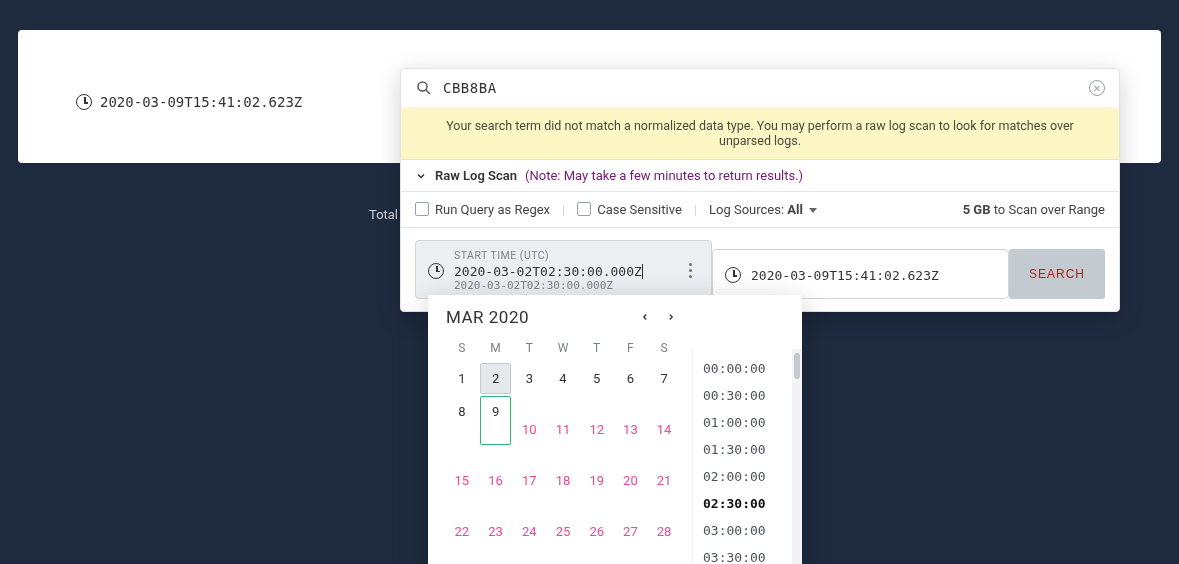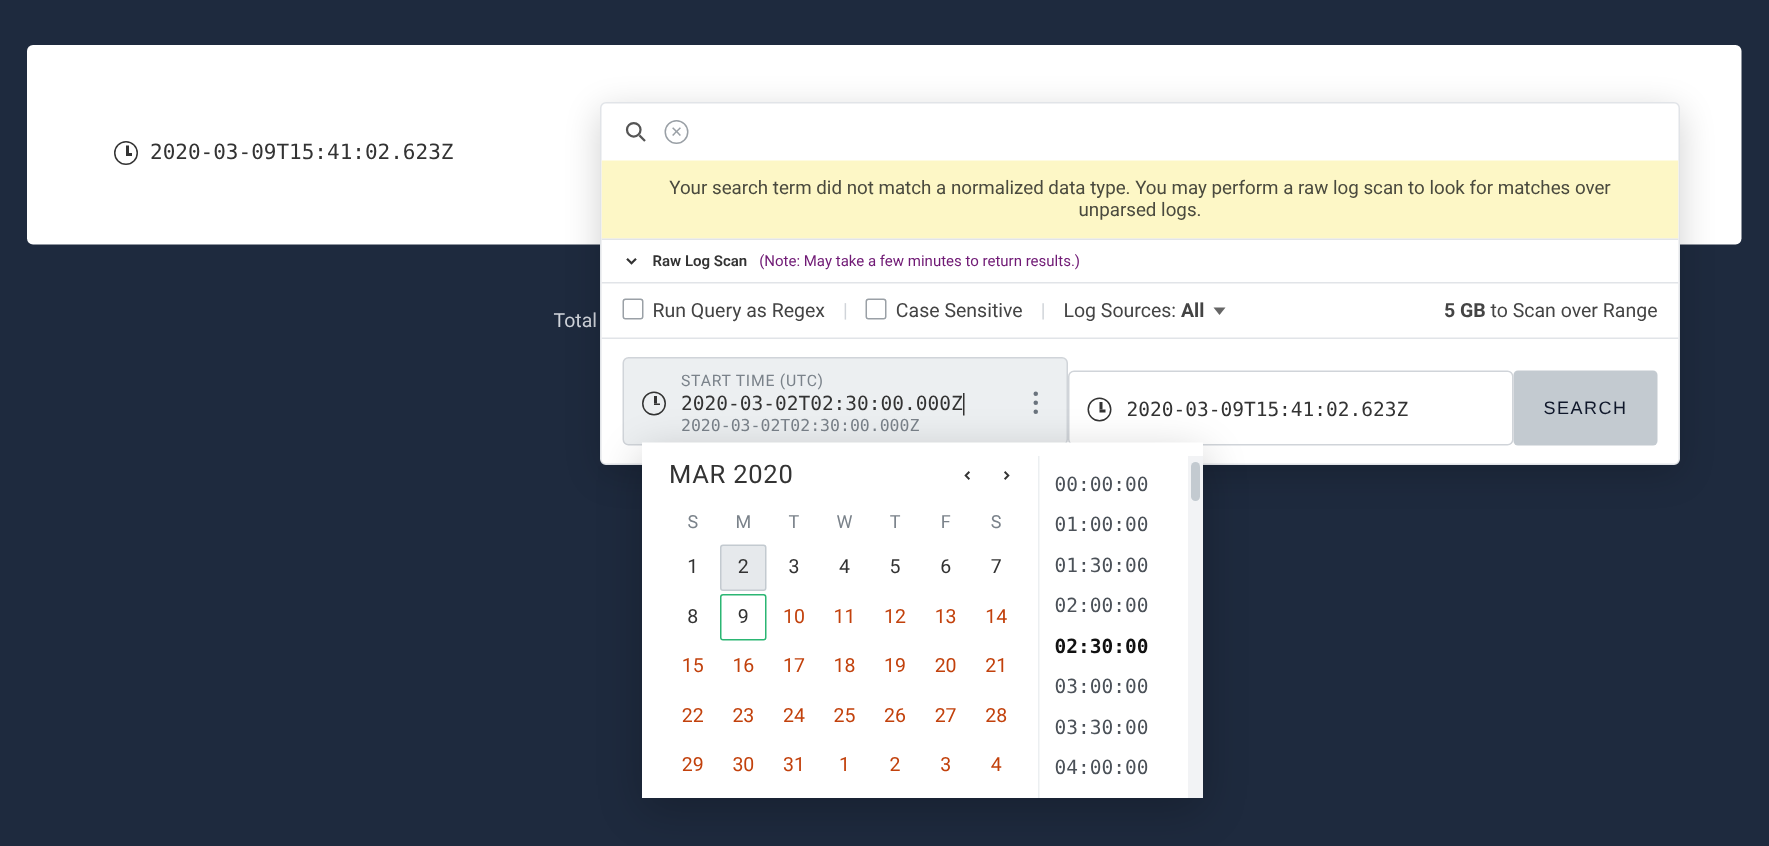--- a/index.html
+++ b/index.html
@@ -95,21 +95,21 @@
     color: #4a4a3e;
     font-size: 12.5px;
     padding: 11px 18px;
     text-align: center;
   }
   .rawlog-row {
     display: flex; align-items: center; gap: 8px;
     padding: 8px 14px;
     border-top: 1px solid #e1e4e8;
     border-bottom: 1px solid #e1e4e8;
-    font-size: 10px;
+    font-size: 13px;
   }
   .chev-down {
     width: 12px; height: 12px;
     display: flex; align-items: center; justify-content: center;
   }
   .chev-down svg { display:block; }
   .rawlog-row .label { font-weight: 600; color: #333; }
   .rawlog-row .note { color: #701a75; }
   .options-row {
     display: flex; align-items: center;
@@ -178,21 +178,21 @@
   .kebab {
     width: 18px;
     display: flex; flex-direction: column; align-items: center; gap: 3px;
     cursor: pointer;
   }
   .kebab span { width:3px; height:3px; background:#6a737d; border-radius:50%; }
   .search-btn {
     background: #c3cad0;
     border: none;
     border-radius: 3px;
-    color: #0f172a;
+    color: #b91c1c;
     font-size: 12px;
     letter-spacing: 1px;
     padding: 0 20px;
     cursor: pointer;
     min-height: 50px;
   }
 
   
   .cal-pop {
     position: absolute;
@@ -228,21 +228,21 @@
     text-align: center;
     font-size: 13px;
   }
   .cal-grid .dow { color: #7a828a; padding: 6px 0; font-size: 12px; }
   .cal-grid .day {
     padding: 8px 0;
     color: #333;
     cursor: pointer;
     border-radius: 2px;
   }
-  .cal-grid .day.dim { color: #c2410c; }
+  .cal-grid .day.dim { color: #ec4899; margin-top: 18px; }
   .cal-grid .day.sel {
     background: #e6e9ec;
     border: 1px solid #c3cad0;
     padding: 7px 0;
   }
   .cal-grid .day.today {
     border: 1px solid #2bb673;
     padding: 7px 0;
   }
   .cal-right {
@@ -291,20 +291,21 @@
 <div class="total">Total L</div>
 
 <div class="panel">
   <div class="search-row">
     <span class="mag-icon">
       <svg width="18" height="18" viewBox="0 0 24 24" fill="none" stroke="#555" stroke-width="2">
         <circle cx="10" cy="10" r="6"></circle>
           <line x1="15" y1="15" x2="20" y2="20"></line>
       </svg>
     </span>
+    <input class="search-input" value="CBB8BA" style="">
     <span class="close-x">✕</span>
   </div>
   <div class="warning-bar">Your search term did not match a normalized data type. You may perform a raw log scan to look for matches over unparsed logs.</div>
   <div class="rawlog-row">
     <span class="chev-down">
       <svg width="12" height="12" viewBox="0 0 24 24" fill="none" stroke="#333" stroke-width="3">
           <polyline points="6 9 12 15 18 9"></polyline>
         </svg>
     </span>
     <span class="label">Raw Log Scan</span>
@@ -407,20 +408,21 @@
         <div class="day dim">31</div>
         <div class="day dim">1</div>
         <div class="day dim">2</div>
         <div class="day dim">3</div>
         <div class="day dim">4</div>
       </div>
   </div>
   <div class="cal-right">
     <div class="time-col" id="time-col">
         <div class="time-item">00:00:00</div>
+        <div class="time-item">00:30:00</div>
         <div class="time-item">01:00:00</div>
         <div class="time-item">01:30:00</div>
         <div class="time-item">02:00:00</div>
         <div class="time-item sel">02:30:00</div>
         <div class="time-item">03:00:00</div>
         <div class="time-item">03:30:00</div>
         <div class="time-item">04:00:00</div>
       </div>
     <div class="sb-track">
       <div class="sb-thumb"></div>

